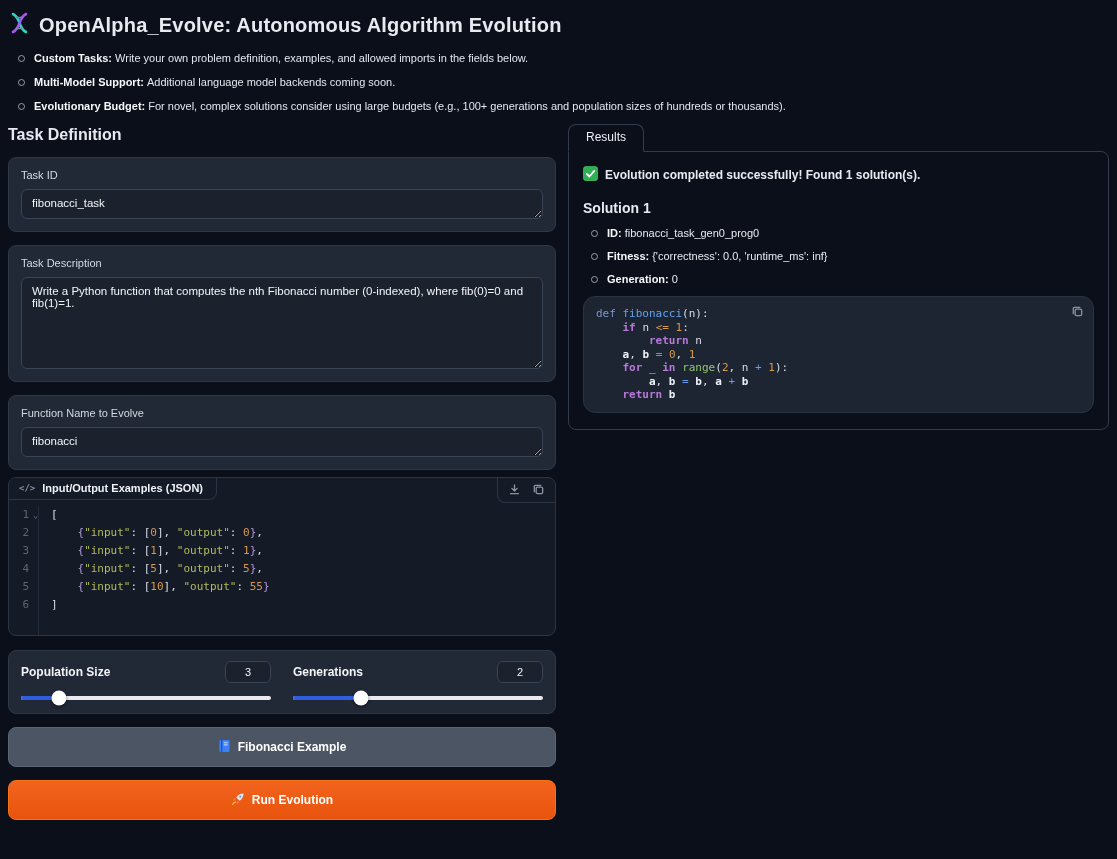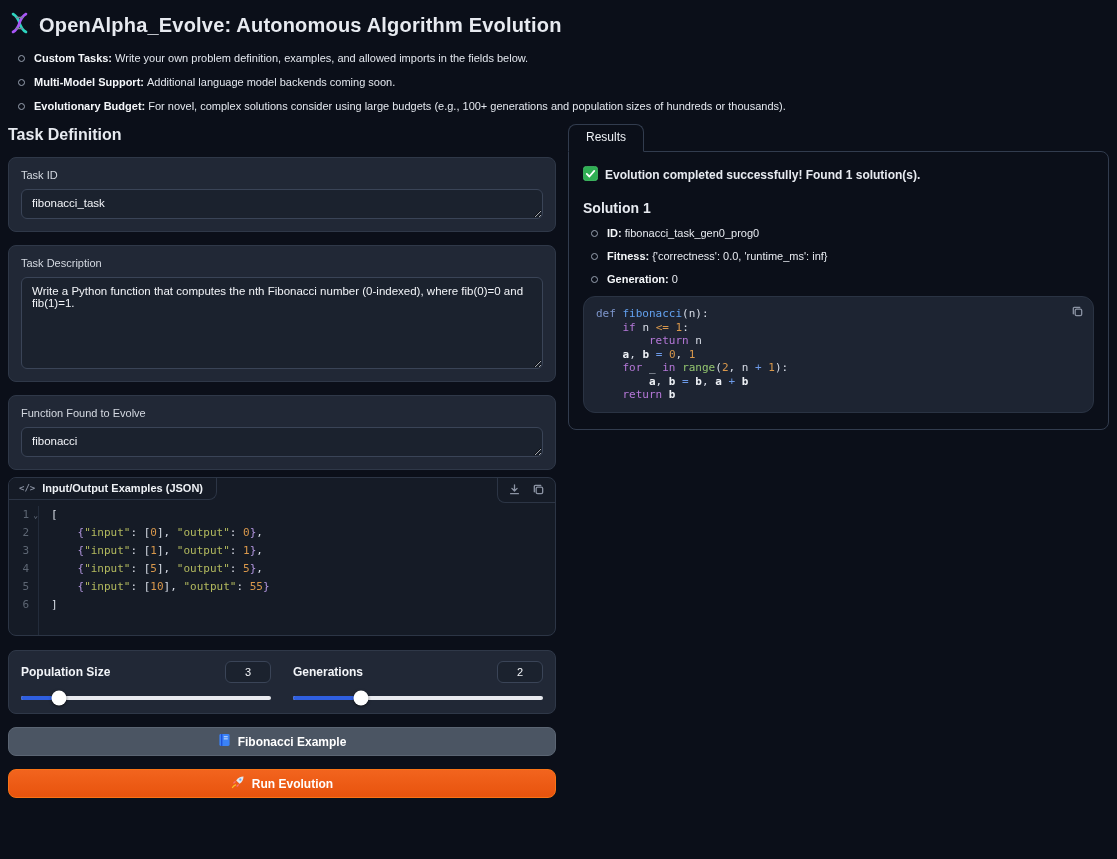--- a/index.html
+++ b/index.html
@@ -54,36 +54,36 @@
   .gutter { width:30px; flex:none; text-align:right; color:#5d6673; border-right:1px solid #232c3b;
     padding-right:9px; }
   .gutter-line { height:18px; position:relative; }
   .fold { position:absolute; right:-9px; top:1px; font-size:8px; color:#707a8a; cursor:pointer; }
   .editor-code { padding-left:12px; white-space:pre; }
   .code-line { height:18px; white-space:pre; }
 
   
   .tok-pl { color:#d9dee8; } .tok-key { color:#b3ba5e; } .tok-br { color:#b195dd; }
   .tok-num { color:#d9984c; } .tok-kd { color:#7e96cc; } .tok-fn { color:#63a2f1; }
-  .tok-kw { color:#b678d9; } .tok-cmp { color:#d9984c; } .tok-op { color:#6d9ae8; }
+  .tok-kw { color:#b678d9;font-weight:bold; } .tok-cmp { color:#d9984c; } .tok-op { color:#6d9ae8; }
   .tok-fnb { color:#93c56f; } .tok-v { color:#eef1f6; font-weight:700; }
 
   
   .slider-panel { display:flex; gap:22px; padding:10px 12px 13px; }
   .slider-group { flex:1; }
   .slider-head { display:flex; justify-content:space-between; align-items:center; }
   .slider-label { font-size:12px; font-weight:700; color:#f2f4f8; }
   input.numbox { width:46px; height:22px; text-align:center; font-size:11px; padding:0; }
   .slider-track { position:relative; height:4px; background:#e8eaef; border-radius:2px; margin-top:13px; cursor:pointer; }
   .slider-fill { position:absolute; left:0; top:0; height:100%; background:#2f5fe0; border-radius:2px; }
   .slider-thumb { position:absolute; top:50%; transform:translate(-50%,-50%); width:15px; height:15px;
     background:#ffffff; border-radius:50%; box-shadow:0 1px 3px rgba(0,0,0,.55); cursor:grab; }
 
   
-  .btn { width:100%; height:29px; border-radius:8px; display:flex; align-items:center; justify-content:center;
+  .btn { width:100%; height:40px; border-radius:8px; display:flex; align-items:center; justify-content:center;
     gap:7px; font-family:inherit; font-size:12px; font-weight:700; color:#ffffff; cursor:pointer; }
   .btn-secondary { background:#4b5563; border:1px solid #5b6573; margin-bottom:13px; }
   .btn-primary { background:linear-gradient(180deg,#f2641e,#e8530d); border:1px solid #f97316; }
 
   
   .tab { display:inline-block; position:relative; z-index:2; margin-bottom:-1px;
     background:#0b0f19; border:1px solid #323c4e; border-bottom:1px solid #0b0f19;
     border-radius:8px 8px 0 0; padding:5px 17px 7px; font-size:12px; color:#edf0f4;
     font-family:inherit; cursor:pointer; }
   .results-panel { border:1px solid #323c4e; border-radius:0 8px 8px 8px; padding:12px 14px 16px; }
@@ -131,21 +131,21 @@
         <label class="field-label">Task ID</label>
         <textarea class="input h30" spellcheck="false" style="">fibonacci_task</textarea>
       </div>
 
       <div class="panel mb4">
         <label class="field-label">Task Description</label>
         <textarea class="input h92" spellcheck="false" style="">Write a Python function that computes the nth Fibonacci number (0-indexed), where fib(0)=0 and fib(1)=1.</textarea>
       </div>
 
       <div class="panel">
-        <label class="field-label">Function Found to Evolve</label>
+        <label class="field-label">Function Name to Evolve</label>
         <textarea class="input h30" spellcheck="false" style="">fibonacci</textarea>
       </div>
 
       <div class="editor">
         <div class="editor-head">
           <div class="editor-tab">
             <span class="code-glyph">&lt;/&gt;</span>
             <span>Input/Output Examples (JSON)</span>
           </div>
           <div class="editor-actions">

